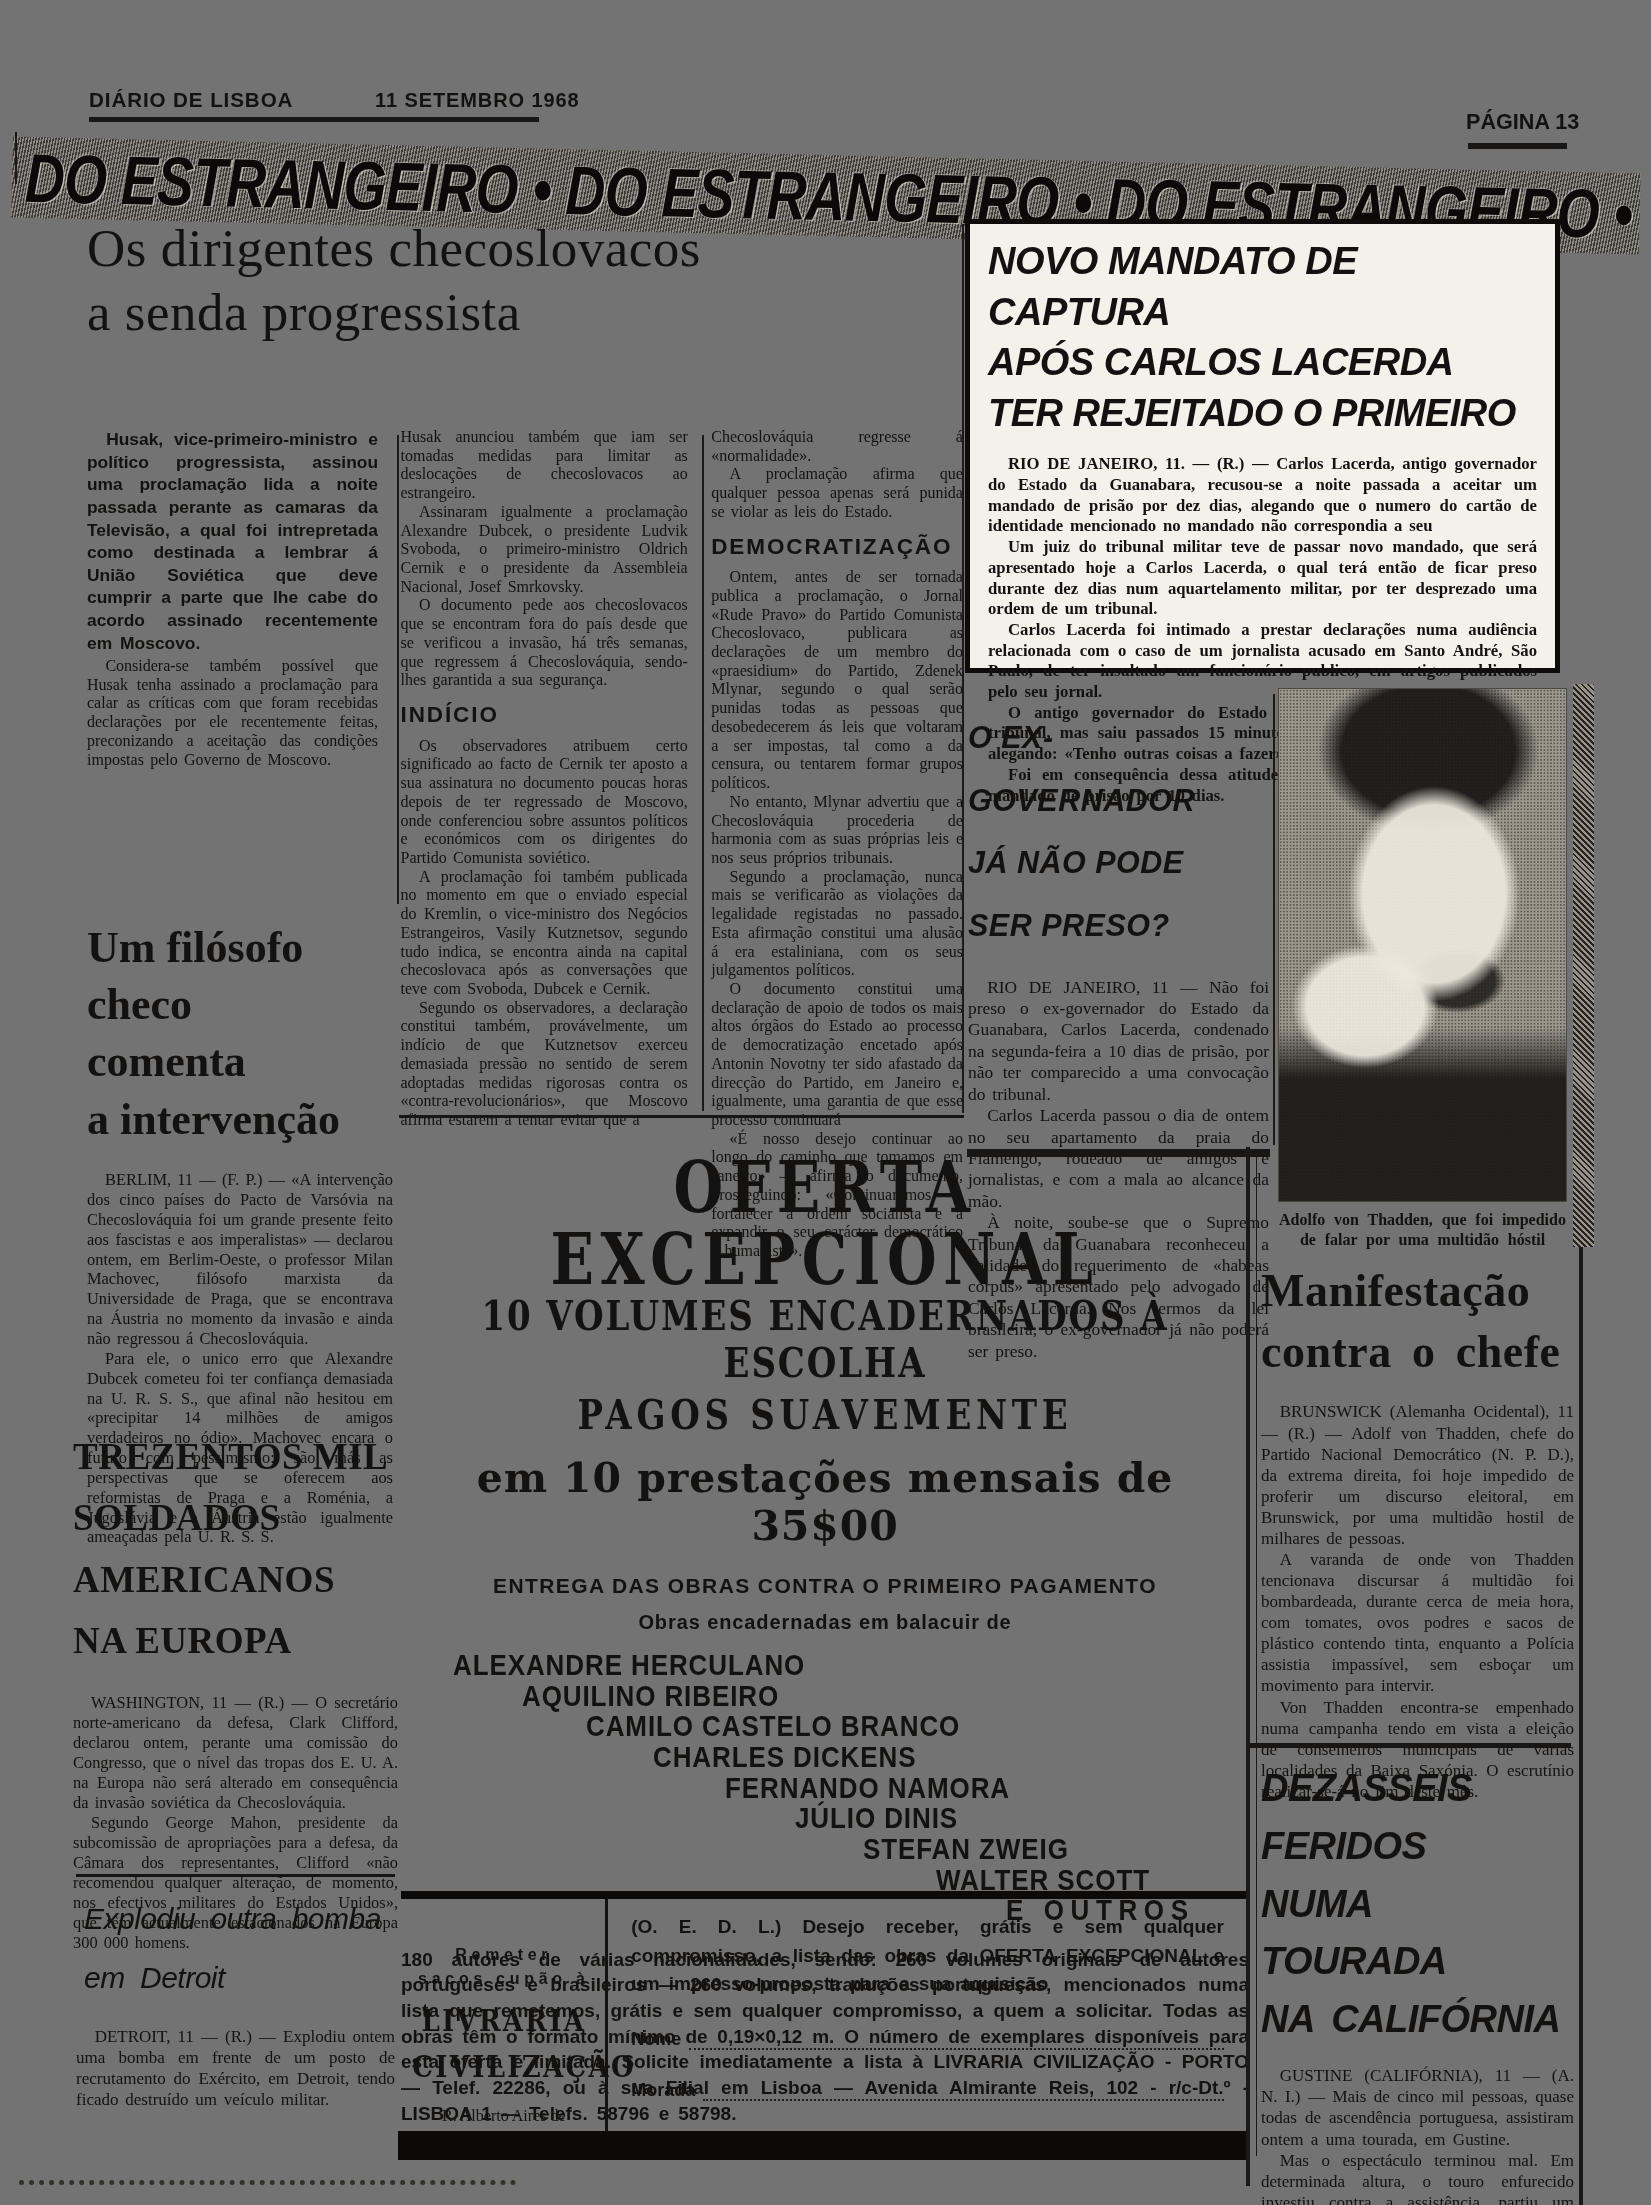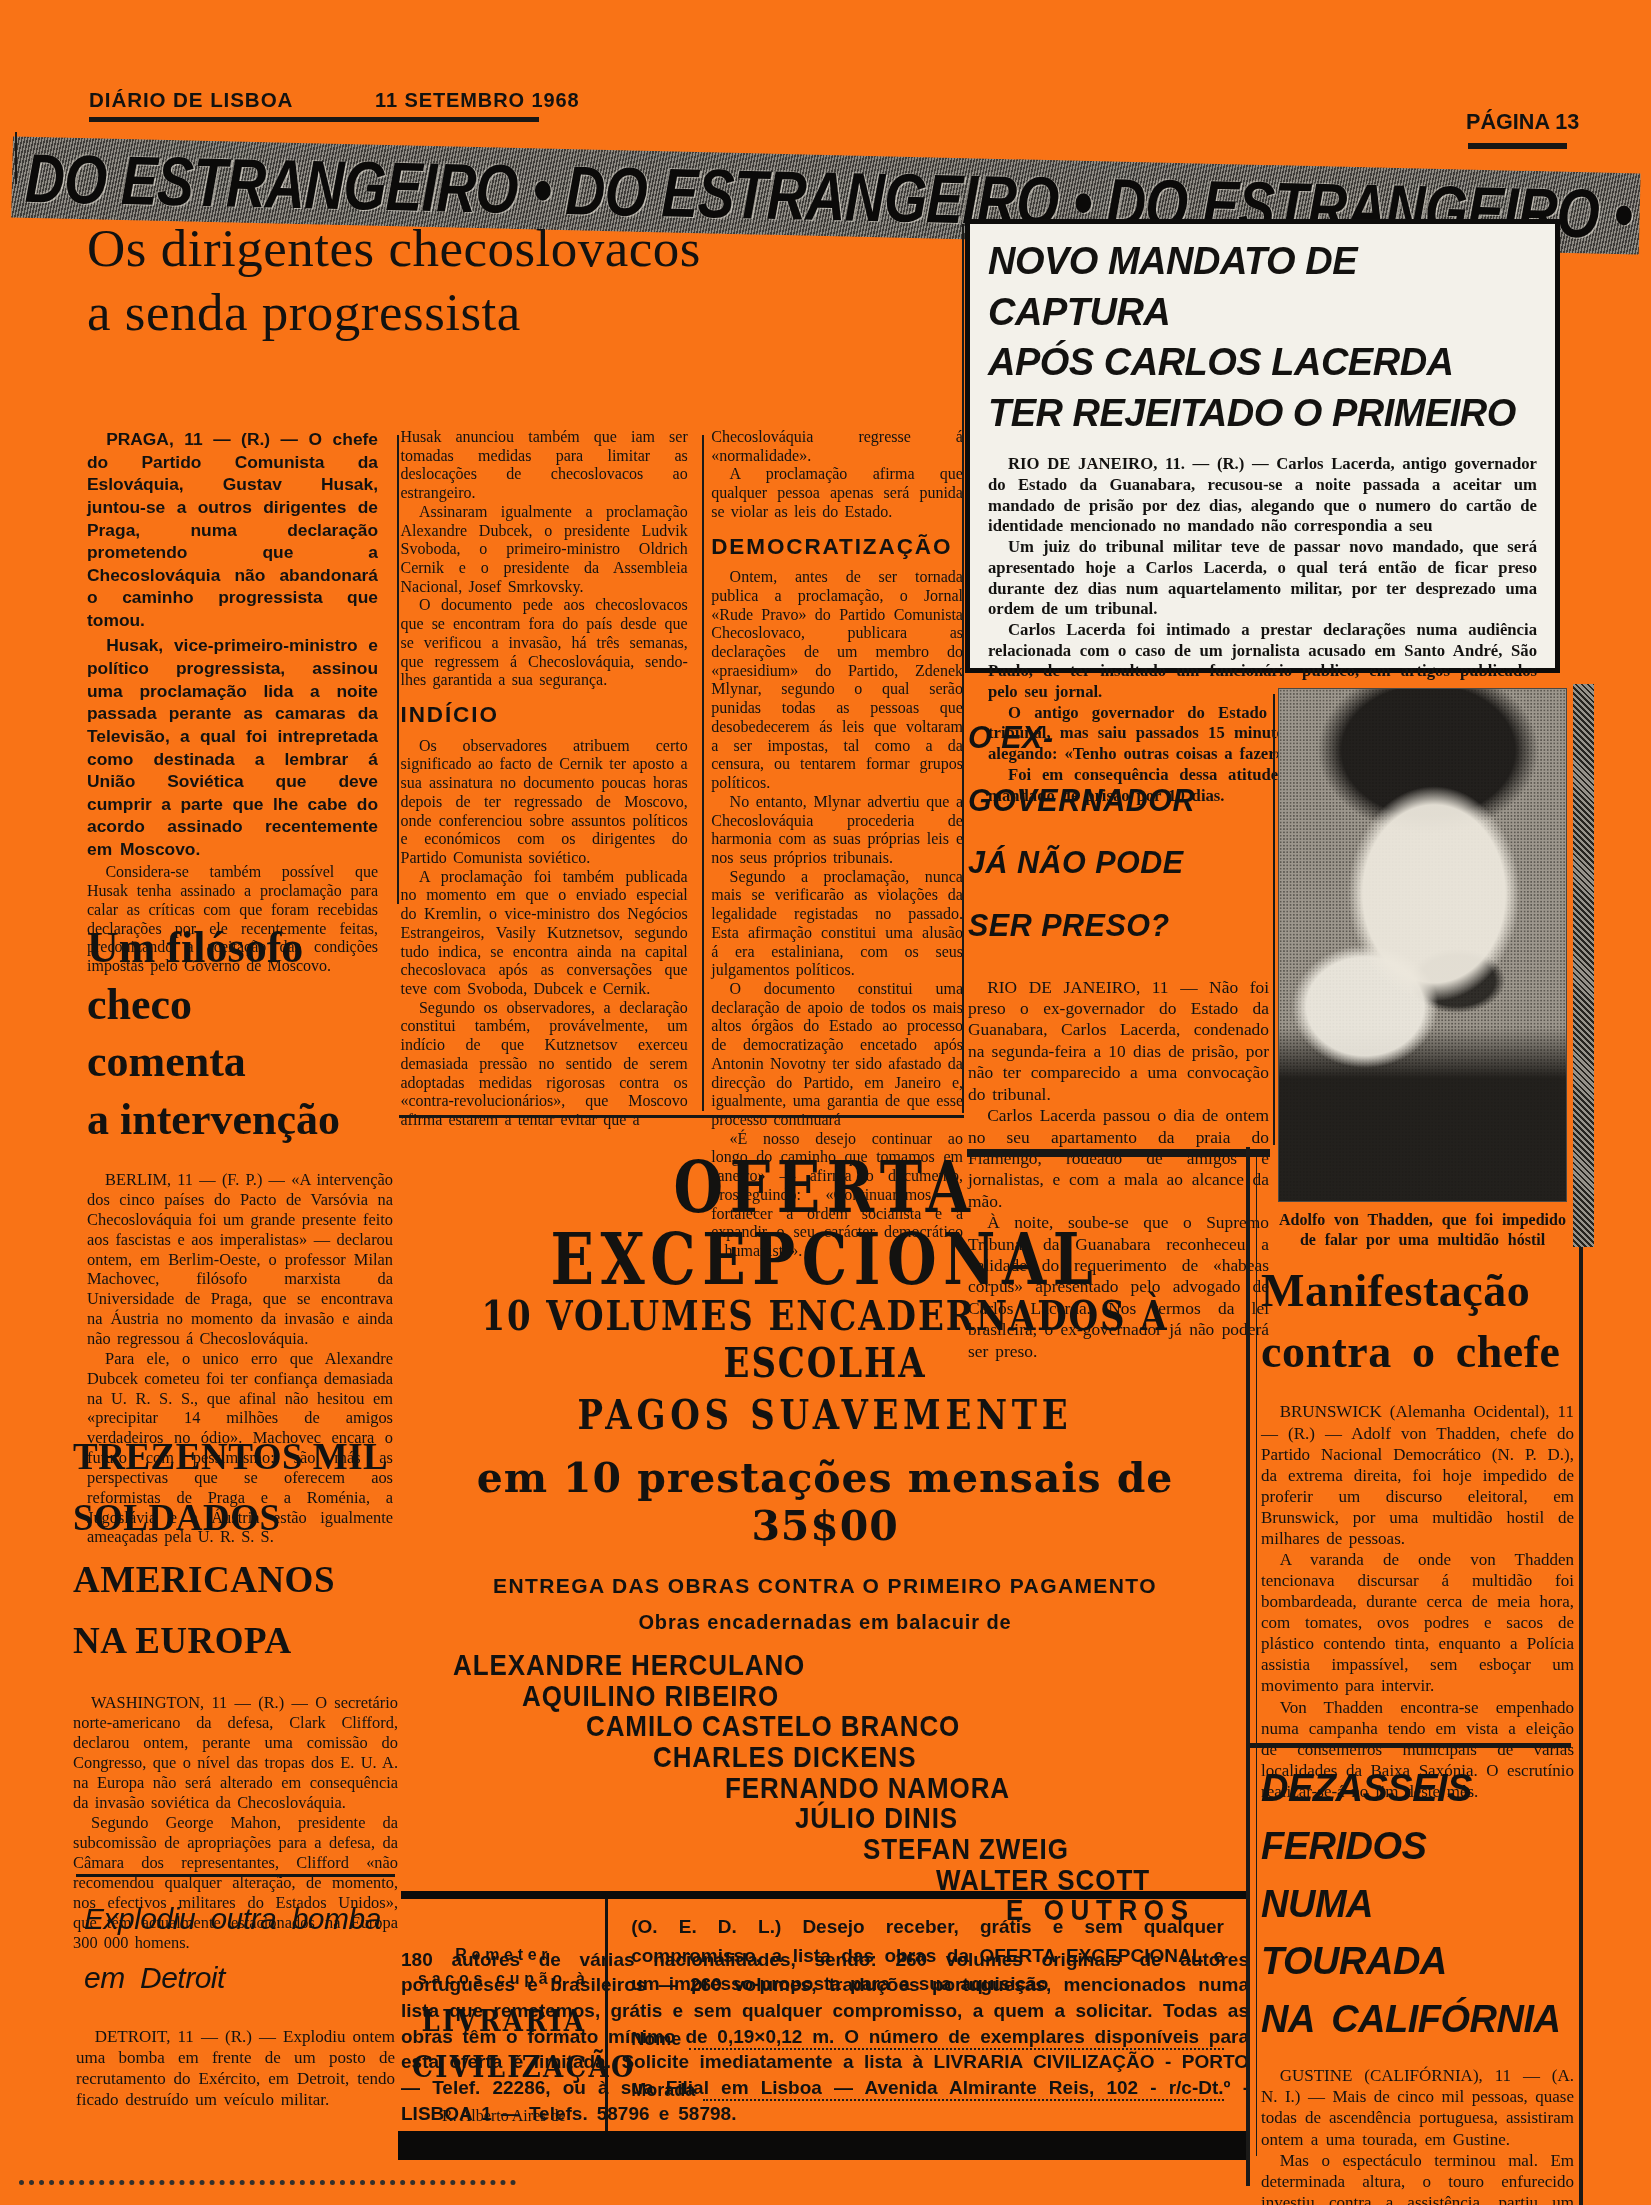--- a/index.html
+++ b/index.html
@@ -1,16 +1,16 @@
 <!DOCTYPE html>
 <html style="font-size:7.5px"><head>
 <meta charset="utf-8">
 <style>
   html,body{margin:0;padding:0;background:#d8d5cf;}
-  .page{position:relative;width:1652px;height:2205px;background:#f97316;overflow:hidden;
+  .page{position:relative;width:1652px;height:2205px;background:#737373;overflow:hidden;
         font-family:"Liberation Serif","DejaVu Serif",serif;color:#131210;}
   
   .masthead{position:absolute;left:89px;top:88px;font-family:"Liberation Sans",sans-serif;
             font-weight:700;font-size:20.6px;letter-spacing:0.9px;}
   .hdate{position:absolute;left:375px;top:89px;font-family:"Liberation Sans",sans-serif;
          font-weight:700;font-size:20px;letter-spacing:0.9px;}
   .hpage{position:absolute;left:1466px;top:109px;font-family:"Liberation Sans",sans-serif;
          font-weight:700;font-size:21.6px;}
   .rule{position:absolute;background:#181715;}
   
@@ -148,21 +148,20 @@
     <span>DO ESTRANGEIRO  •  DO ESTRANGEIRO  •  DO ESTRANGEIRO  •  DO ESTRA</span>
   </div>
 
   <div class="lead-hl">
     <div>Os dirigentes checoslovacos</div>
     <div>a senda progressista</div>
   </div>
 
   <div class="cols">
     <div class="c1">
-      <p class="b">PRAGA, 11 — (R.) — O chefe do Partido Comunista da Eslováquia, Gustav Husak, juntou-se a outros dirigentes de Praga, numa declaração prometendo que a Checoslováquia não abandonará o caminho progressista que tomou.</p>
       <p class="b">Husak, vice-primeiro-ministro e político progressista, assinou uma proclamação lida a noite passada perante as camaras da Televisão, a qual foi intrepretada como destinada a lembrar á União Soviética que deve cumprir a parte que lhe cabe do acordo assinado recentemente em Moscovo.</p>
       <p class="t">Considera-se também possível que Husak tenha assinado a proclamação para calar as críticas com que foram recebidas declarações por ele recentemente feitas, preconizando a aceitação das condições impostas pelo Governo de Moscovo.</p>
     </div>
     <div class="c2">
       <p class="t nt">Husak anunciou também que iam ser tomadas medidas para limitar as deslocações de checoslovacos ao estrangeiro.</p>
       <p class="t">Assinaram igualmente a proclamação Alexandre Dubcek, o presidente Ludvik Svoboda, o primeiro-ministro Oldrich Cernik e o presidente da Assembleia Nacional, Josef Smrkovsky.</p>
       <p class="t">O documento pede aos checoslovacos que se encontram fora do país desde que se verificou a invasão, há três semanas, que regressem á Checoslováquia, sendo-lhes garantida a sua segurança.</p>
       <div class="subhead">INDÍCIO</div>
       <p class="t">Os observadores atribuem certo significado ao facto de Cernik ter aposto a sua assinatura no documento poucas horas depois de ter regressado de Moscovo, onde conferenciou sobre assuntos políticos e económicos com os dirigentes do Partido Comunista soviético.</p>
       <p class="t">A proclamação foi também publicada no momento em que o enviado especial do Kremlin, o vice-ministro dos Negócios Estrangeiros, Vasily Kutznetsov, segundo tudo indica, se encontra ainda na capital checoslovaca após as conversações que teve com Svoboda, Dubcek e Cernik.</p>

